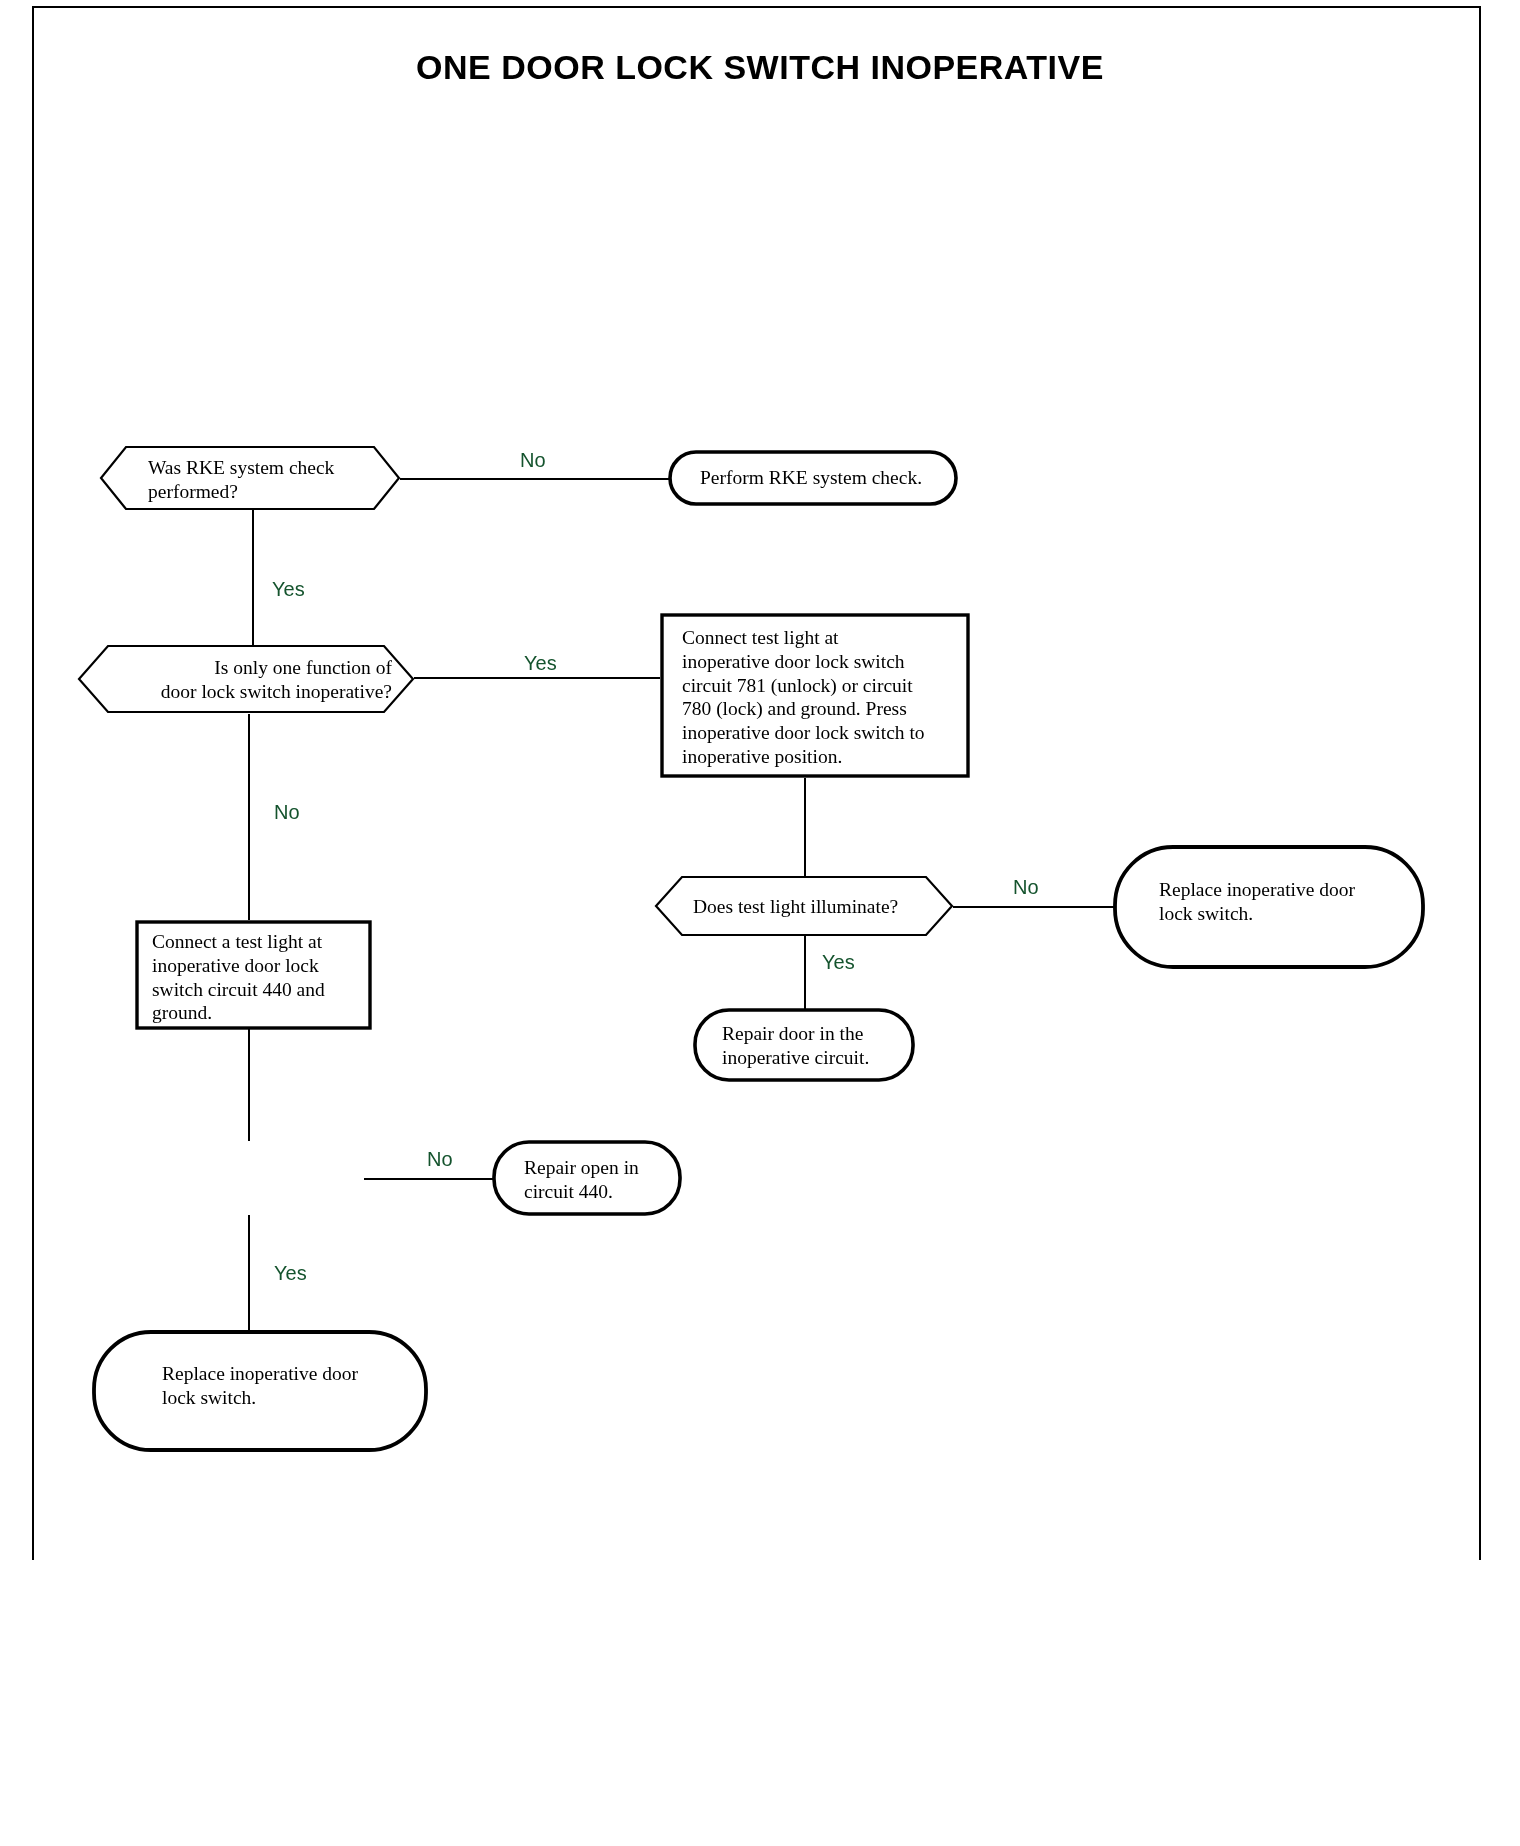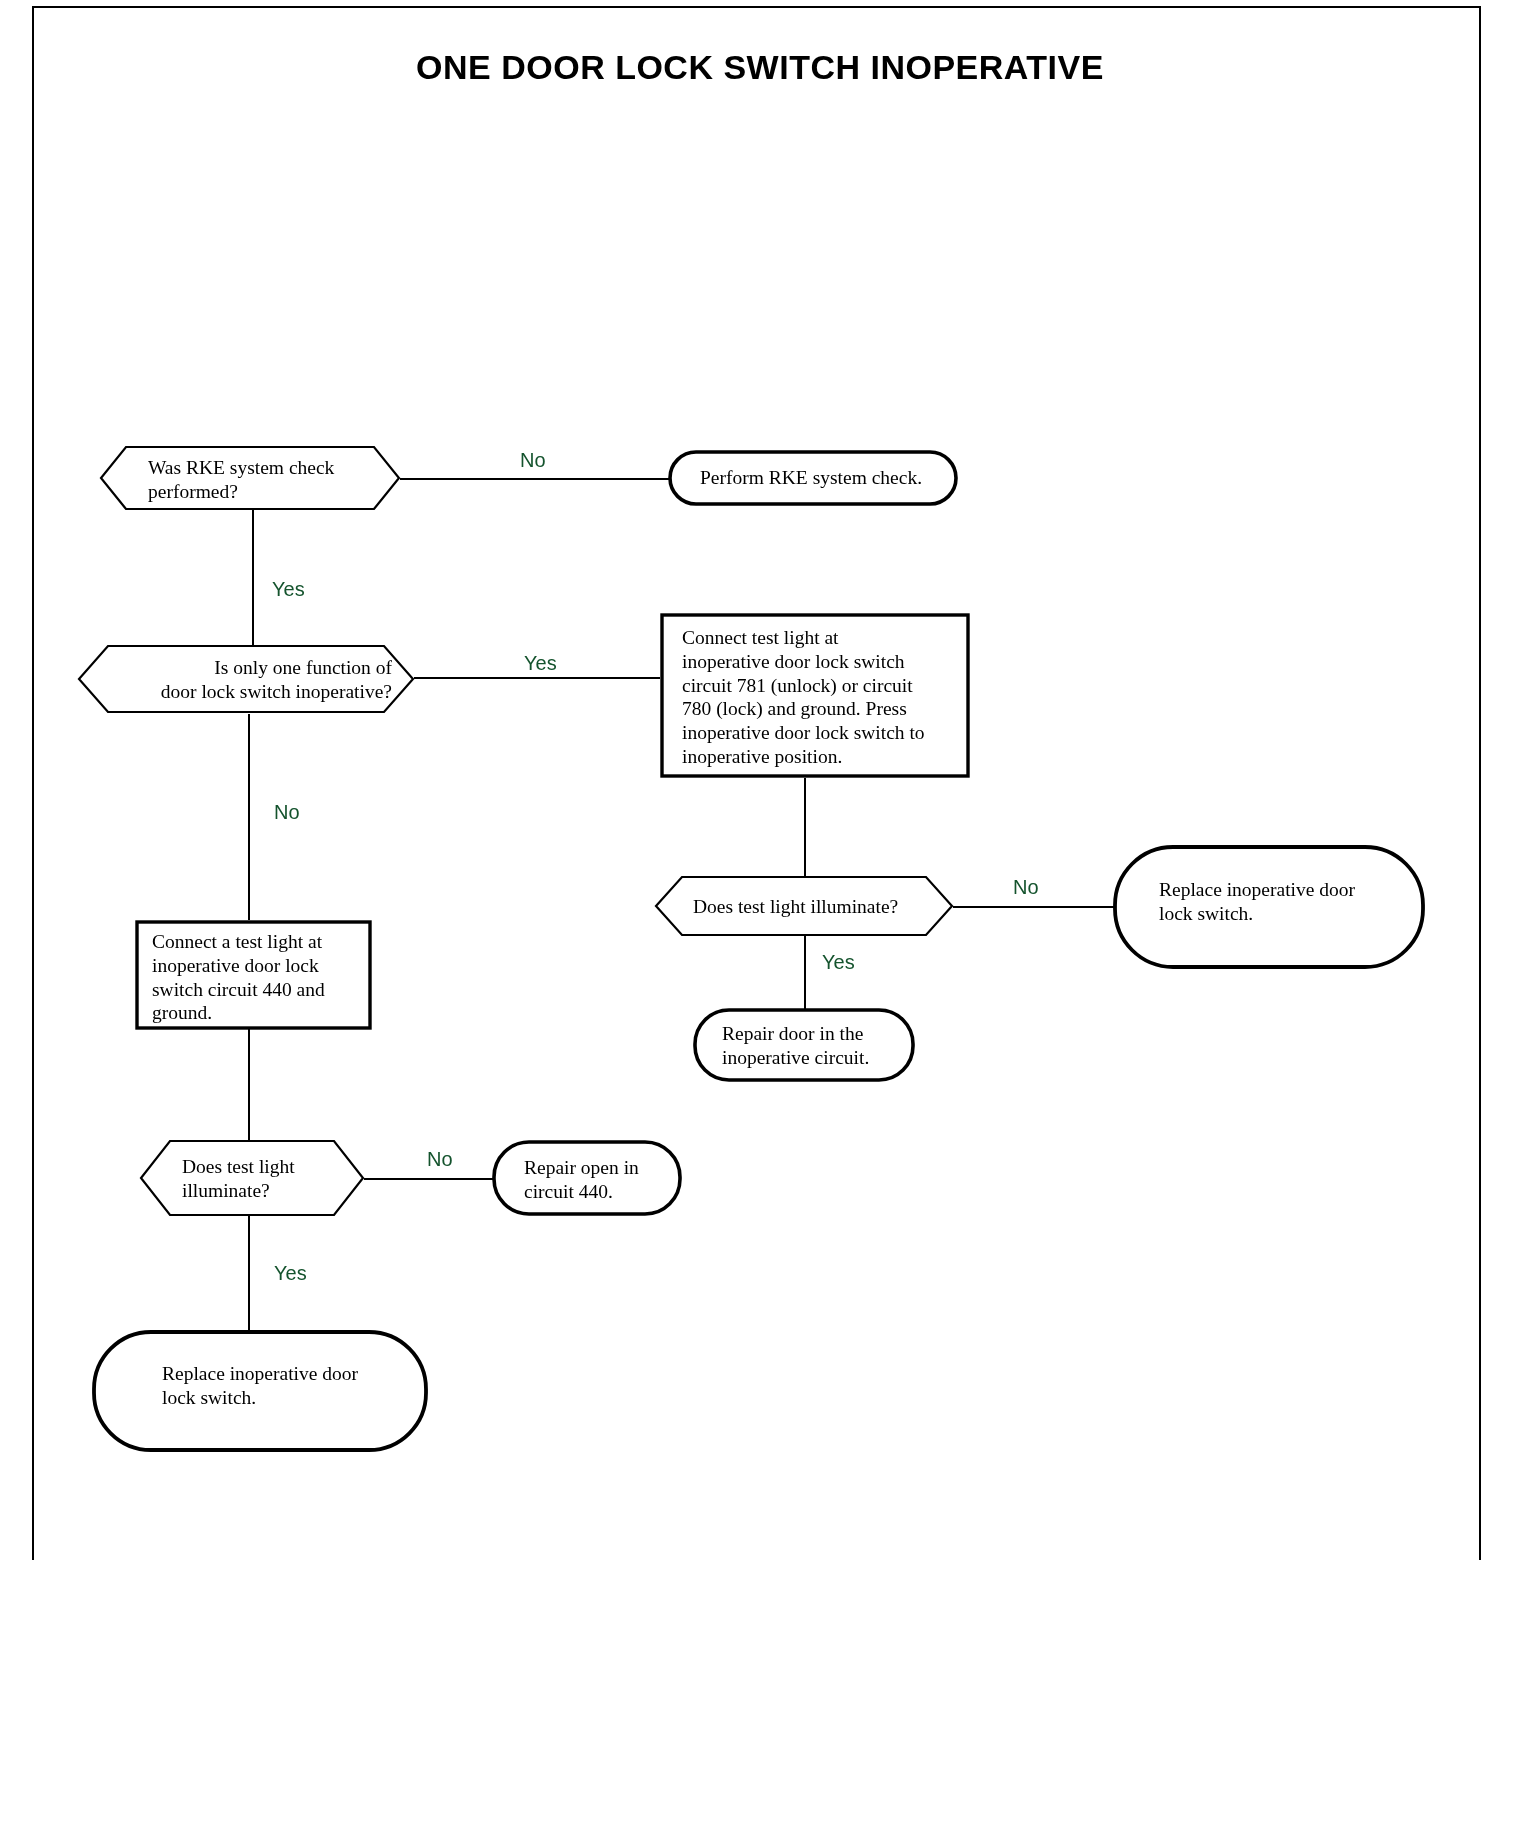--- a/index.html
+++ b/index.html
@@ -193,27 +193,20 @@
   <div class="node proc" style="left:135px; top:920px; width:237px; height:110px;">
     <svg width="237" height="110" viewBox="0 0 237 110">
       <rect x="2" y="2" width="233" height="106" fill="#fff" stroke="#000" stroke-width="3.4"></rect>
     </svg>
     <div class="txt" style="left:17px; top:10px; width:212px;">Connect a test light at
 inoperative door lock
 switch circuit 440 and
 ground.</div>
   </div>
 
-  <div class="node hex" style="left:140px; top:1140px; width:224px; height:76px;">
-    <svg width="224" height="76" viewBox="0 0 224 76">
-      <polygon points="30,1 194,1 223,38 194,75 30,75 1,38" fill="#fff" stroke="#000" stroke-width="2.2"></polygon>
-    </svg>
-    <div class="txt" style="left:42px; top:15px; width:170px;">Does test light
-illuminate?</div>
-  </div>
 
   <div class="node term" style="left:492px; top:1140px; width:190px; height:76px;">
     <svg width="190" height="76" viewBox="0 0 190 76">
       <rect x="2" y="2" width="186" height="72" rx="35" ry="35" fill="#fff" stroke="#000" stroke-width="3.6"></rect>
     </svg>
     <div class="txt" style="left:32px; top:16px; width:150px;">Repair open in
 circuit 440.</div>
   </div>
 
   <div class="node term" style="left:92px; top:1330px; width:336px; height:122px;">

